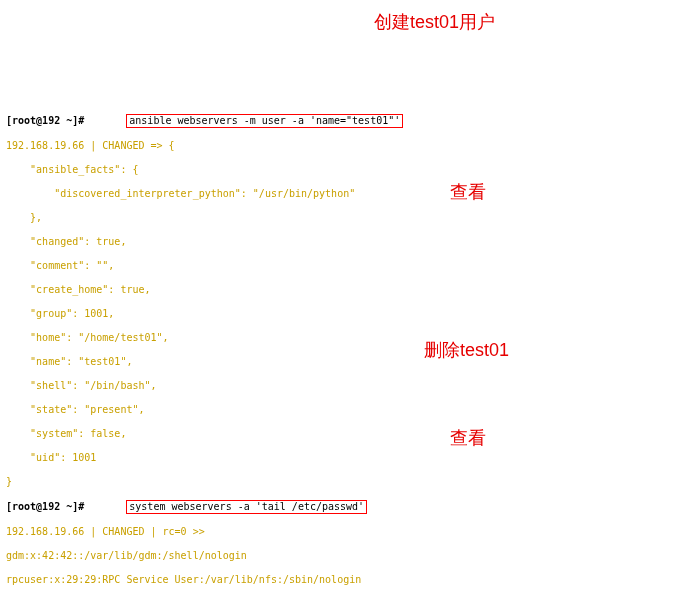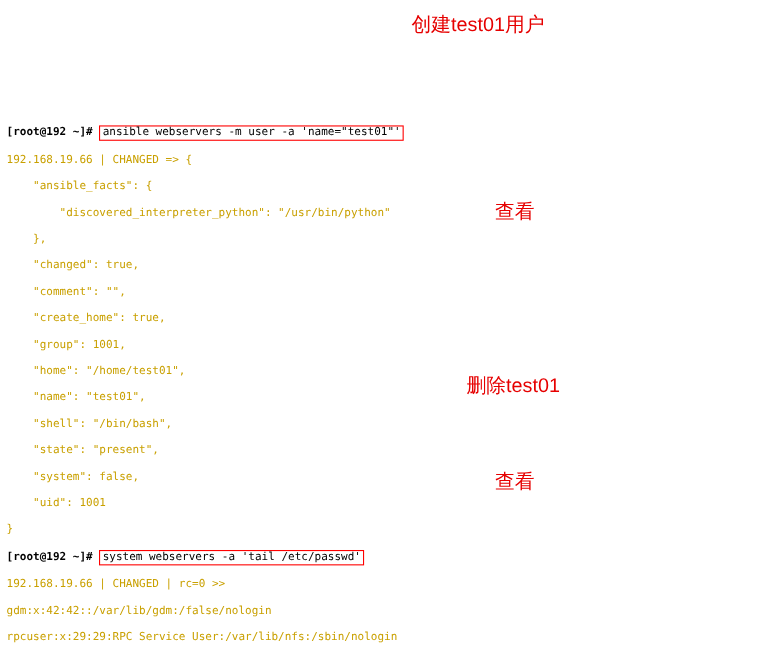--- a/index.html
+++ b/index.html
@@ -7,21 +7,21 @@
       font-size: 10px;
       background: #fff;
       margin: 0;
       padding: 6px;
       line-height: 1.2;
       white-space: pre;
       position: relative;
     }
     .line { display: block; }
     .prompt { color: #000; font-weight: bold; }
-    .cmd-highlight { border: 1px solid red; padding: 0 2px; display: inline-block; }
+    .cmd-highlight { border: 1px solid red; padding: 0 2px; display: inline-block; margin-left: 36px; }
     .cmd-text { color: #000; }
     .changed { color: #c9a000; }
     .annotation { position: absolute; font-family: sans-serif; font-size: 18px; color: #e60000; }
   </style>
 </head>
 <body>
 
 
 
 <div class="annotation" style="top:12px; left:330px;margin-left:44px;">创建test01用户</div>
@@ -40,21 +40,21 @@
 <span class="line changed">    "group": 1001,</span>
 <span class="line changed">    "home": "/home/test01",</span>
 <span class="line changed">    "name": "test01",</span>
 <span class="line changed">    "shell": "/bin/bash",</span>
 <span class="line changed">    "state": "present",</span>
 <span class="line changed">    "system": false,</span>
 <span class="line changed">    "uid": 1001</span>
 <span class="line changed">}</span>
 <span class="line"><span class="prompt">[root@192 ~]#</span> <span class="cmd-highlight"><span class="cmd-text">system webservers -a 'tail /etc/passwd'</span></span></span>
 <span class="line changed">192.168.19.66 | CHANGED | rc=0 &gt;&gt;</span>
-<span class="line changed">gdm:x:42:42::/var/lib/gdm:/false/nologin</span>
+<span class="line changed">gdm:x:42:42::/var/lib/gdm:/shell/nologin</span>
 <span class="line changed">rpcuser:x:29:29:RPC Service User:/var/lib/nfs:/sbin/nologin</span>
 
 
 
 
 
 
 
 
 

